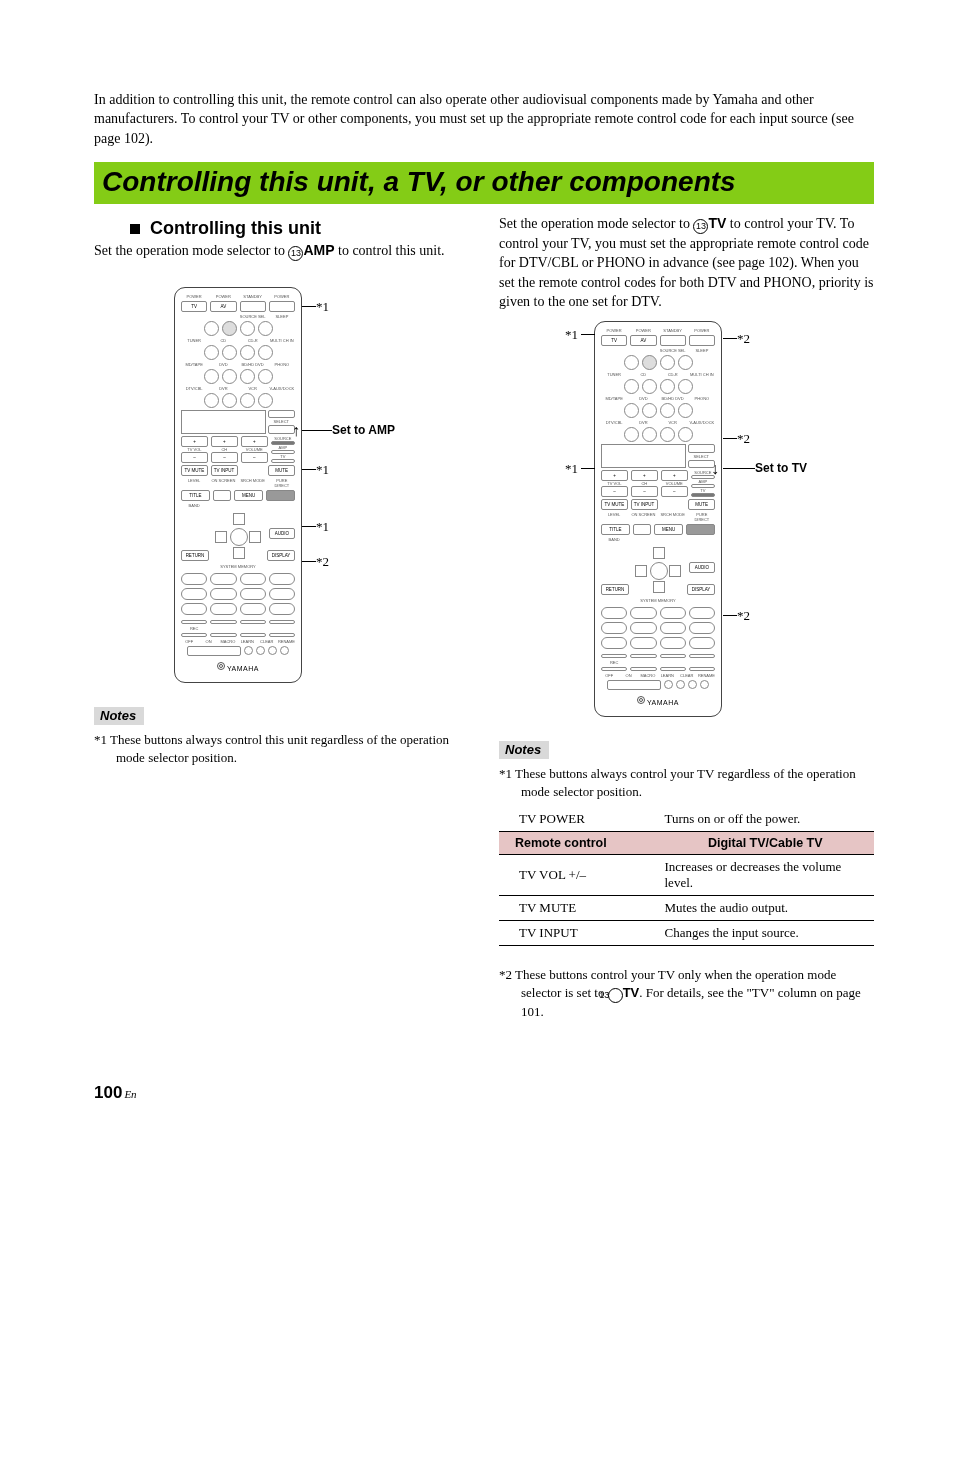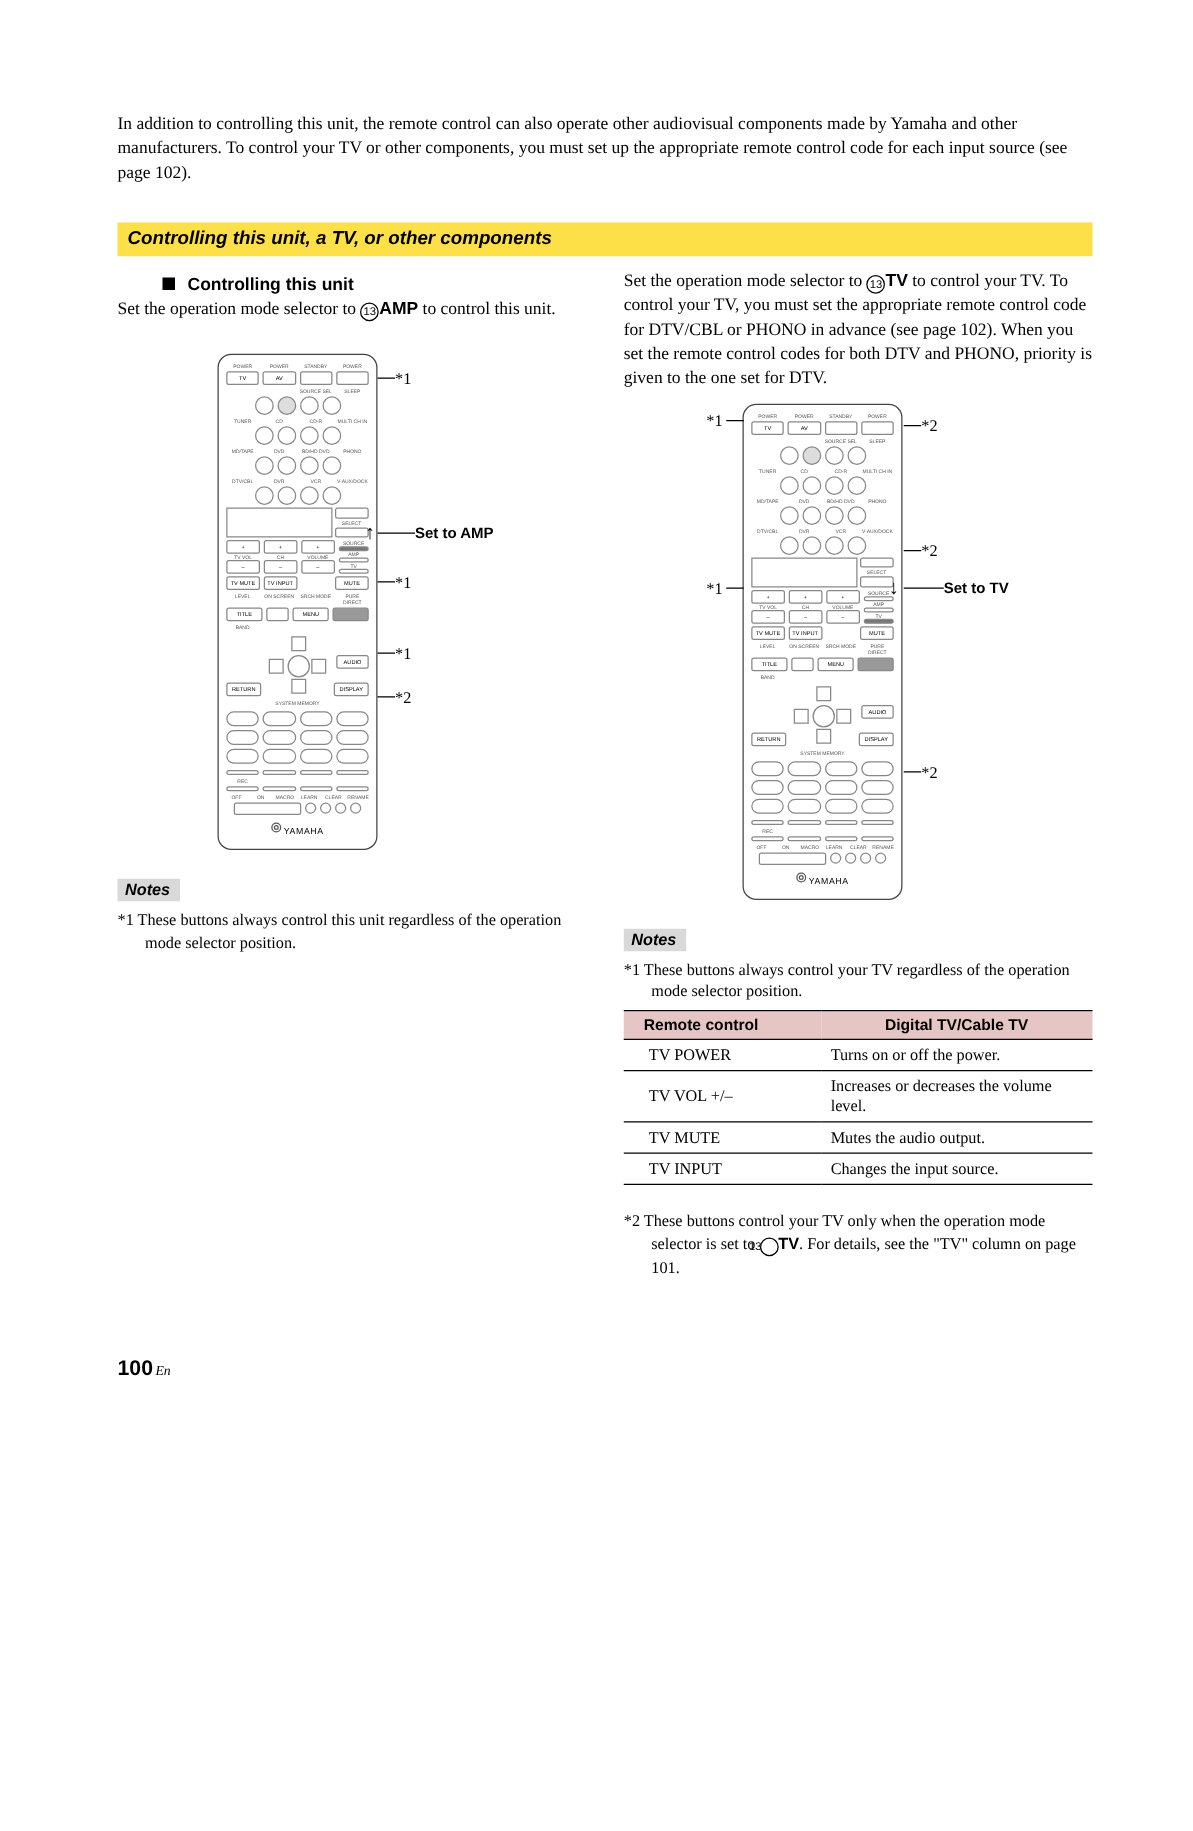--- a/index.html
+++ b/index.html
@@ -21,43 +21,43 @@
     font-family: Arial, Helvetica, sans-serif;
     font-size: 26px;
     font-weight: bold;
     text-align: center;
     padding: 8px 0 10px 0;
     margin-bottom: 16px;
   }
   .intro {
     font-size: 14px;
     line-height: 1.38;
-    margin-bottom: 30px;
+    margin-bottom: 14px;
   }
   .section-header {
-    background: #fde047;
+    background: #84cc16;
     font-family: Arial, Helvetica, sans-serif;
     font-style: italic;
-    font-size: 15px;
+    font-size: 28px;
     font-weight: bold;
     padding: 4px 8px 6px 8px;
     margin-bottom: 10px;
   }
   .two-col {
     display: flex;
     gap: 30px;
   }
   .col {
     flex: 1 1 0;
     min-width: 0;
   }
   .sub-heading {
     font-family: Arial, Helvetica, sans-serif;
     font-weight: bold;
-    font-size: 14px;
+    font-size: 18px;
     margin: 4px 0 2px 0;
     padding-left: 36px;
   }
   .sq {
     display: inline-block;
     width: 10px; height: 10px;
     background: #000;
     margin-right: 10px;
     vertical-align: 0px;
   }
@@ -596,27 +596,27 @@
         <div class="callout bold-txt" style="left:256px;top:140px;"><span class="ln" style="left:-32px;top:7px;width:32px;"></span><span style="position:absolute;left:-44px;top:-1px;font-size:16px;">↓</span><span>Set to TV</span></div>
         <div class="callout" style="left:238px;top:287px;"><span class="ln" style="left:-14px;top:7px;width:14px;"></span><span>*2</span></div>
       </div>
 
       <div class="notes-label">Notes</div>
       <div class="note-item">*1 These buttons always control your TV regardless of the operation mode selector position.</div>
 
       <table class="tv">
         <tbody>
             <tr>
+              <td>TV POWER</td>
+              <td style="padding-left:8px;">Turns on or off the power.</td>
+            </tr>
+        <tr>
           <th style="width:42%;">Remote control</th>
           <th>Digital TV/Cable TV</th>
         </tr>
-        <tr>
-              <td>TV POWER</td>
-              <td style="padding-left:8px;">Turns on or off the power.</td>
-            </tr>
         <tr>
               <td>TV VOL +/–</td>
               <td style="padding-left:8px;">Increases or decreases the volume level.</td>
             </tr>
         <tr>
               <td>TV MUTE</td>
               <td style="padding-left:8px;">Mutes the audio output.</td>
             </tr>
         <tr>
               <td>TV INPUT</td>

